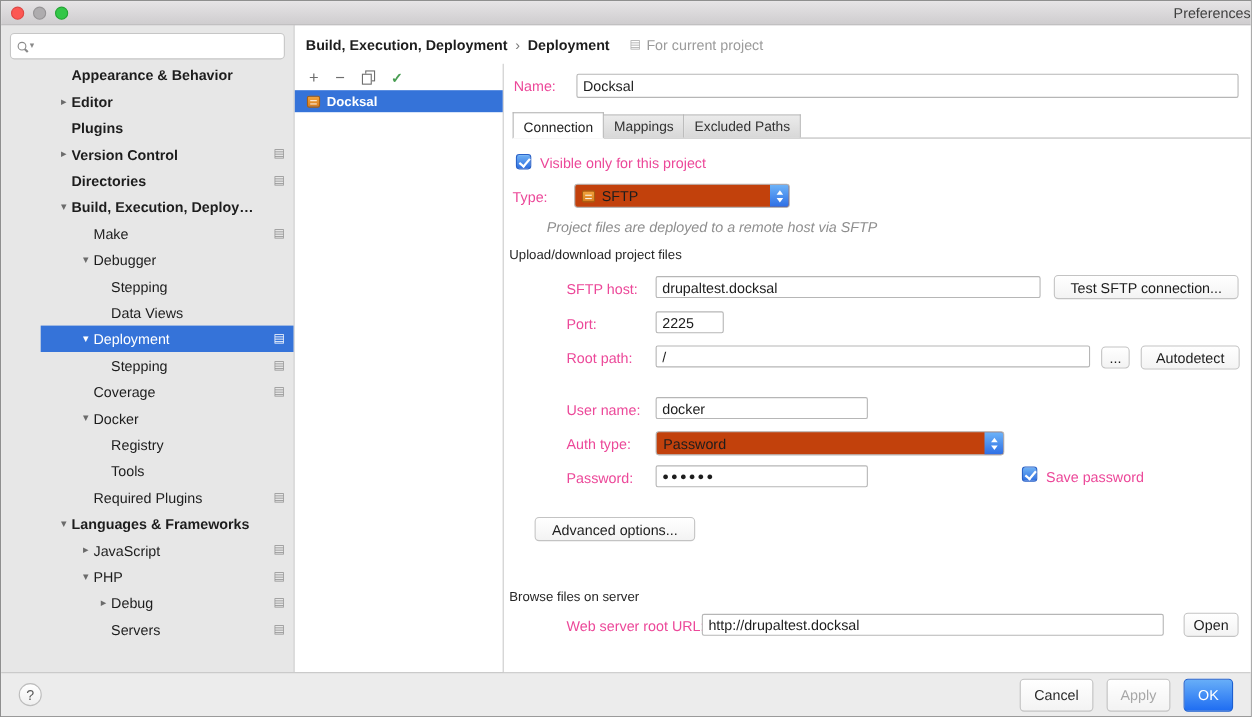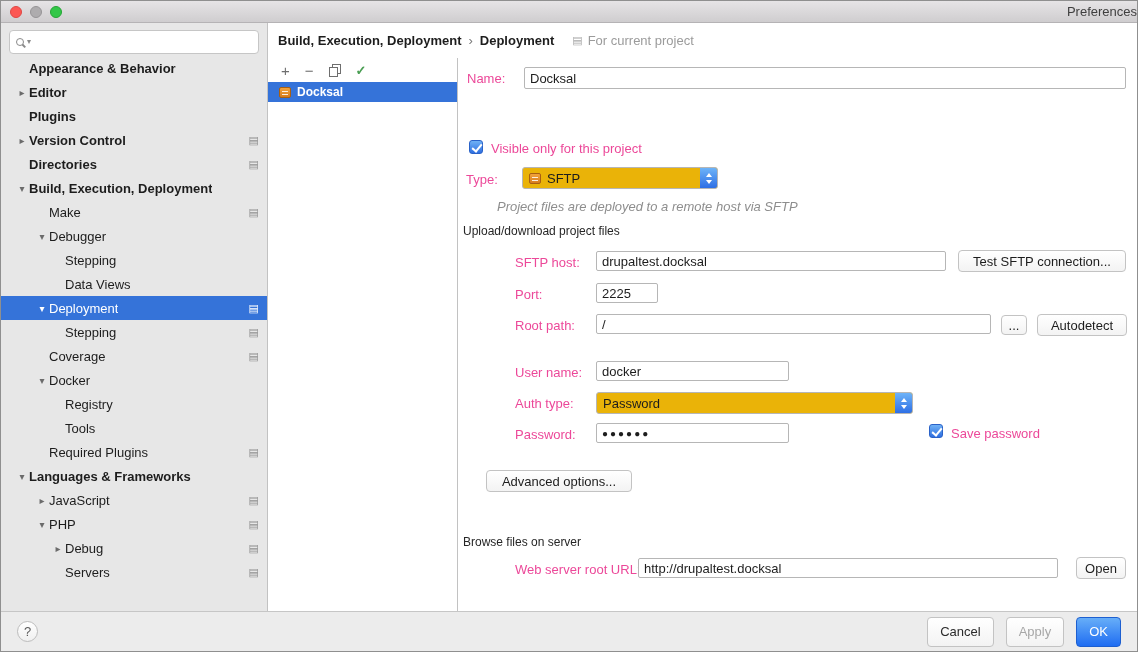--- a/index.html
+++ b/index.html
@@ -22,21 +22,21 @@
   
   .main { flex:1 1 auto; display:flex; min-height:0; }
   
   .sidebar { width:267px; flex:0 0 267px; background:#e7e7e7; border-right:1px solid #c2c2c2; overflow:hidden; }
   .searchbox { margin:7px 8px 2px; height:24px; background:#fff; border:1px solid #c6c6c6; border-radius:4px;
     display:flex; align-items:center; padding:0 6px; gap:3px; }
   .mag { width:8px; height:8px; border:1.5px solid #8a8a8a; border-radius:50%; position:relative; flex:0 0 auto; }
   .mag::after { content:""; position:absolute; width:4px; height:1.5px; background:#8a8a8a; transform:rotate(45deg); right:-3px; bottom:-1px; }
   .chev { font-size:8px; color:#8a8a8a; line-height:1; }
   .searchinput { border:none; outline:none; flex:1; background:transparent; font-family:inherit; font-size:12px; min-width:0; }
-  .tree { margin-top:2px; }
+  .tree { margin-top:2px;padding-left:36px; }
   .row { height:24px; display:flex; align-items:center; position:relative; padding-right:26px; white-space:nowrap; cursor:default; }
   .row .arrow { display:inline-block; width:14px; margin-left:-14px; color:#6b6b6b; font-size:10px; text-align:center; flex:0 0 14px; }
   .row .lbl { font-size:13px; overflow:hidden; text-overflow:ellipsis; }
   .row.bold .lbl { font-weight:bold; }
   .row.lvl0 { padding-left:28px; }
   .row.lvl1 { padding-left:48px; }
   .row.lvl2 { padding-left:64px; }
   .row .badge { position:absolute; right:8px; top:5px; color:#8f8f8f; font-size:11px; line-height:14px; }
   .row.selected { background:#3573d9; color:#fff; }
   .row.selected .arrow, .row.selected .badge { color:#fff; }
@@ -72,21 +72,21 @@
   .txt.pw { letter-spacing:2px; font-size:10px; }
   .tabs { position:absolute; left:8px; top:44px; right:0; height:24px; display:flex; align-items:flex-end; border-bottom:1px solid #b9b9b9; }
   .tab { height:21px; padding:3px 9px 0; font-size:12.5px; color:#333; border:1px solid #b5b5b5; border-bottom:none;
     background:linear-gradient(#ebebeb,#d8d8d8); cursor:default; }
   .tab + .tab { border-left:none; }
   .tab.active { height:24px; margin-bottom:-1px; padding-top:6px; background:#fff; border-bottom:1px solid #fff; color:#1d1d1d; }
   .cb { position:absolute; width:14px; height:14px; border-radius:3px; border:1px solid #2a62c8;
     background:linear-gradient(#6fb1f5,#2f6fe0); }
   .cb::after { content:""; position:absolute; left:4px; top:1px; width:4px; height:8px;
     border:solid #fff; border-width:0 2px 2px 0; transform:rotate(40deg); }
-  .combo { position:absolute; height:22px; border:1px solid #b6b6b6; border-radius:3px; background:#eab308;
+  .combo { position:absolute; height:22px; border:1px solid #b6b6b6; border-radius:3px; background:#c2410c;
     display:flex; align-items:center; gap:6px; padding-left:6px; }
   .combo-val { font-size:13px; color:#1d1d1d; }
   .stepper { position:absolute; right:0; top:0; bottom:0; width:17px; border-radius:0 2px 2px 0;
     background:linear-gradient(#6db3f8,#2e6fe5); display:flex; flex-direction:column; justify-content:center; }
   .stepper i { display:block; width:0; height:0; border-left:3.5px solid transparent; border-right:3.5px solid transparent; margin:1.5px auto; }
   .stepper .up { border-bottom:4px solid #fff; }
   .stepper .dn { border-top:4px solid #fff; }
   .pushbtn { position:absolute; height:22px; border:1px solid #c3c3c3; border-radius:4px;
     background:linear-gradient(#ffffff,#f3f3f3); font-family:inherit; font-size:13px; color:#1d1d1d;
     text-align:center; padding:0 6px; cursor:default; }
@@ -285,20 +285,25 @@
             <span class="sftp-box"></span>
             <span>Docksal</span>
           </div>
         </div>
 
         <div class="content">
 
           <label class="frm-label" style="left:9px; top:13px;">Name:</label>
           <input class="txt" style="left: 66px; top: 9px; width: 602px; height: 22px;" value="Docksal">
 
+          <div class="tabs">
+            <span class="tab active">Connection</span>
+            <span class="tab">Mappings</span>
+            <span class="tab">Excluded Paths</span>
+          </div>
 
           <span class="cb" style="left:11px; top:82px;"></span>
           <label class="frm-label" style="left:33px; top:83px;">Visible only for this project</label>
 
           <label class="frm-label" style="left:8px; top:114px;">Type:</label>
           <div class="combo" style="left:64px; top:109px; width:196px;">
             <span class="sftp-box"></span>
             <span class="combo-val">SFTP</span>
             <span class="stepper">
                 <i class="up"></i>

